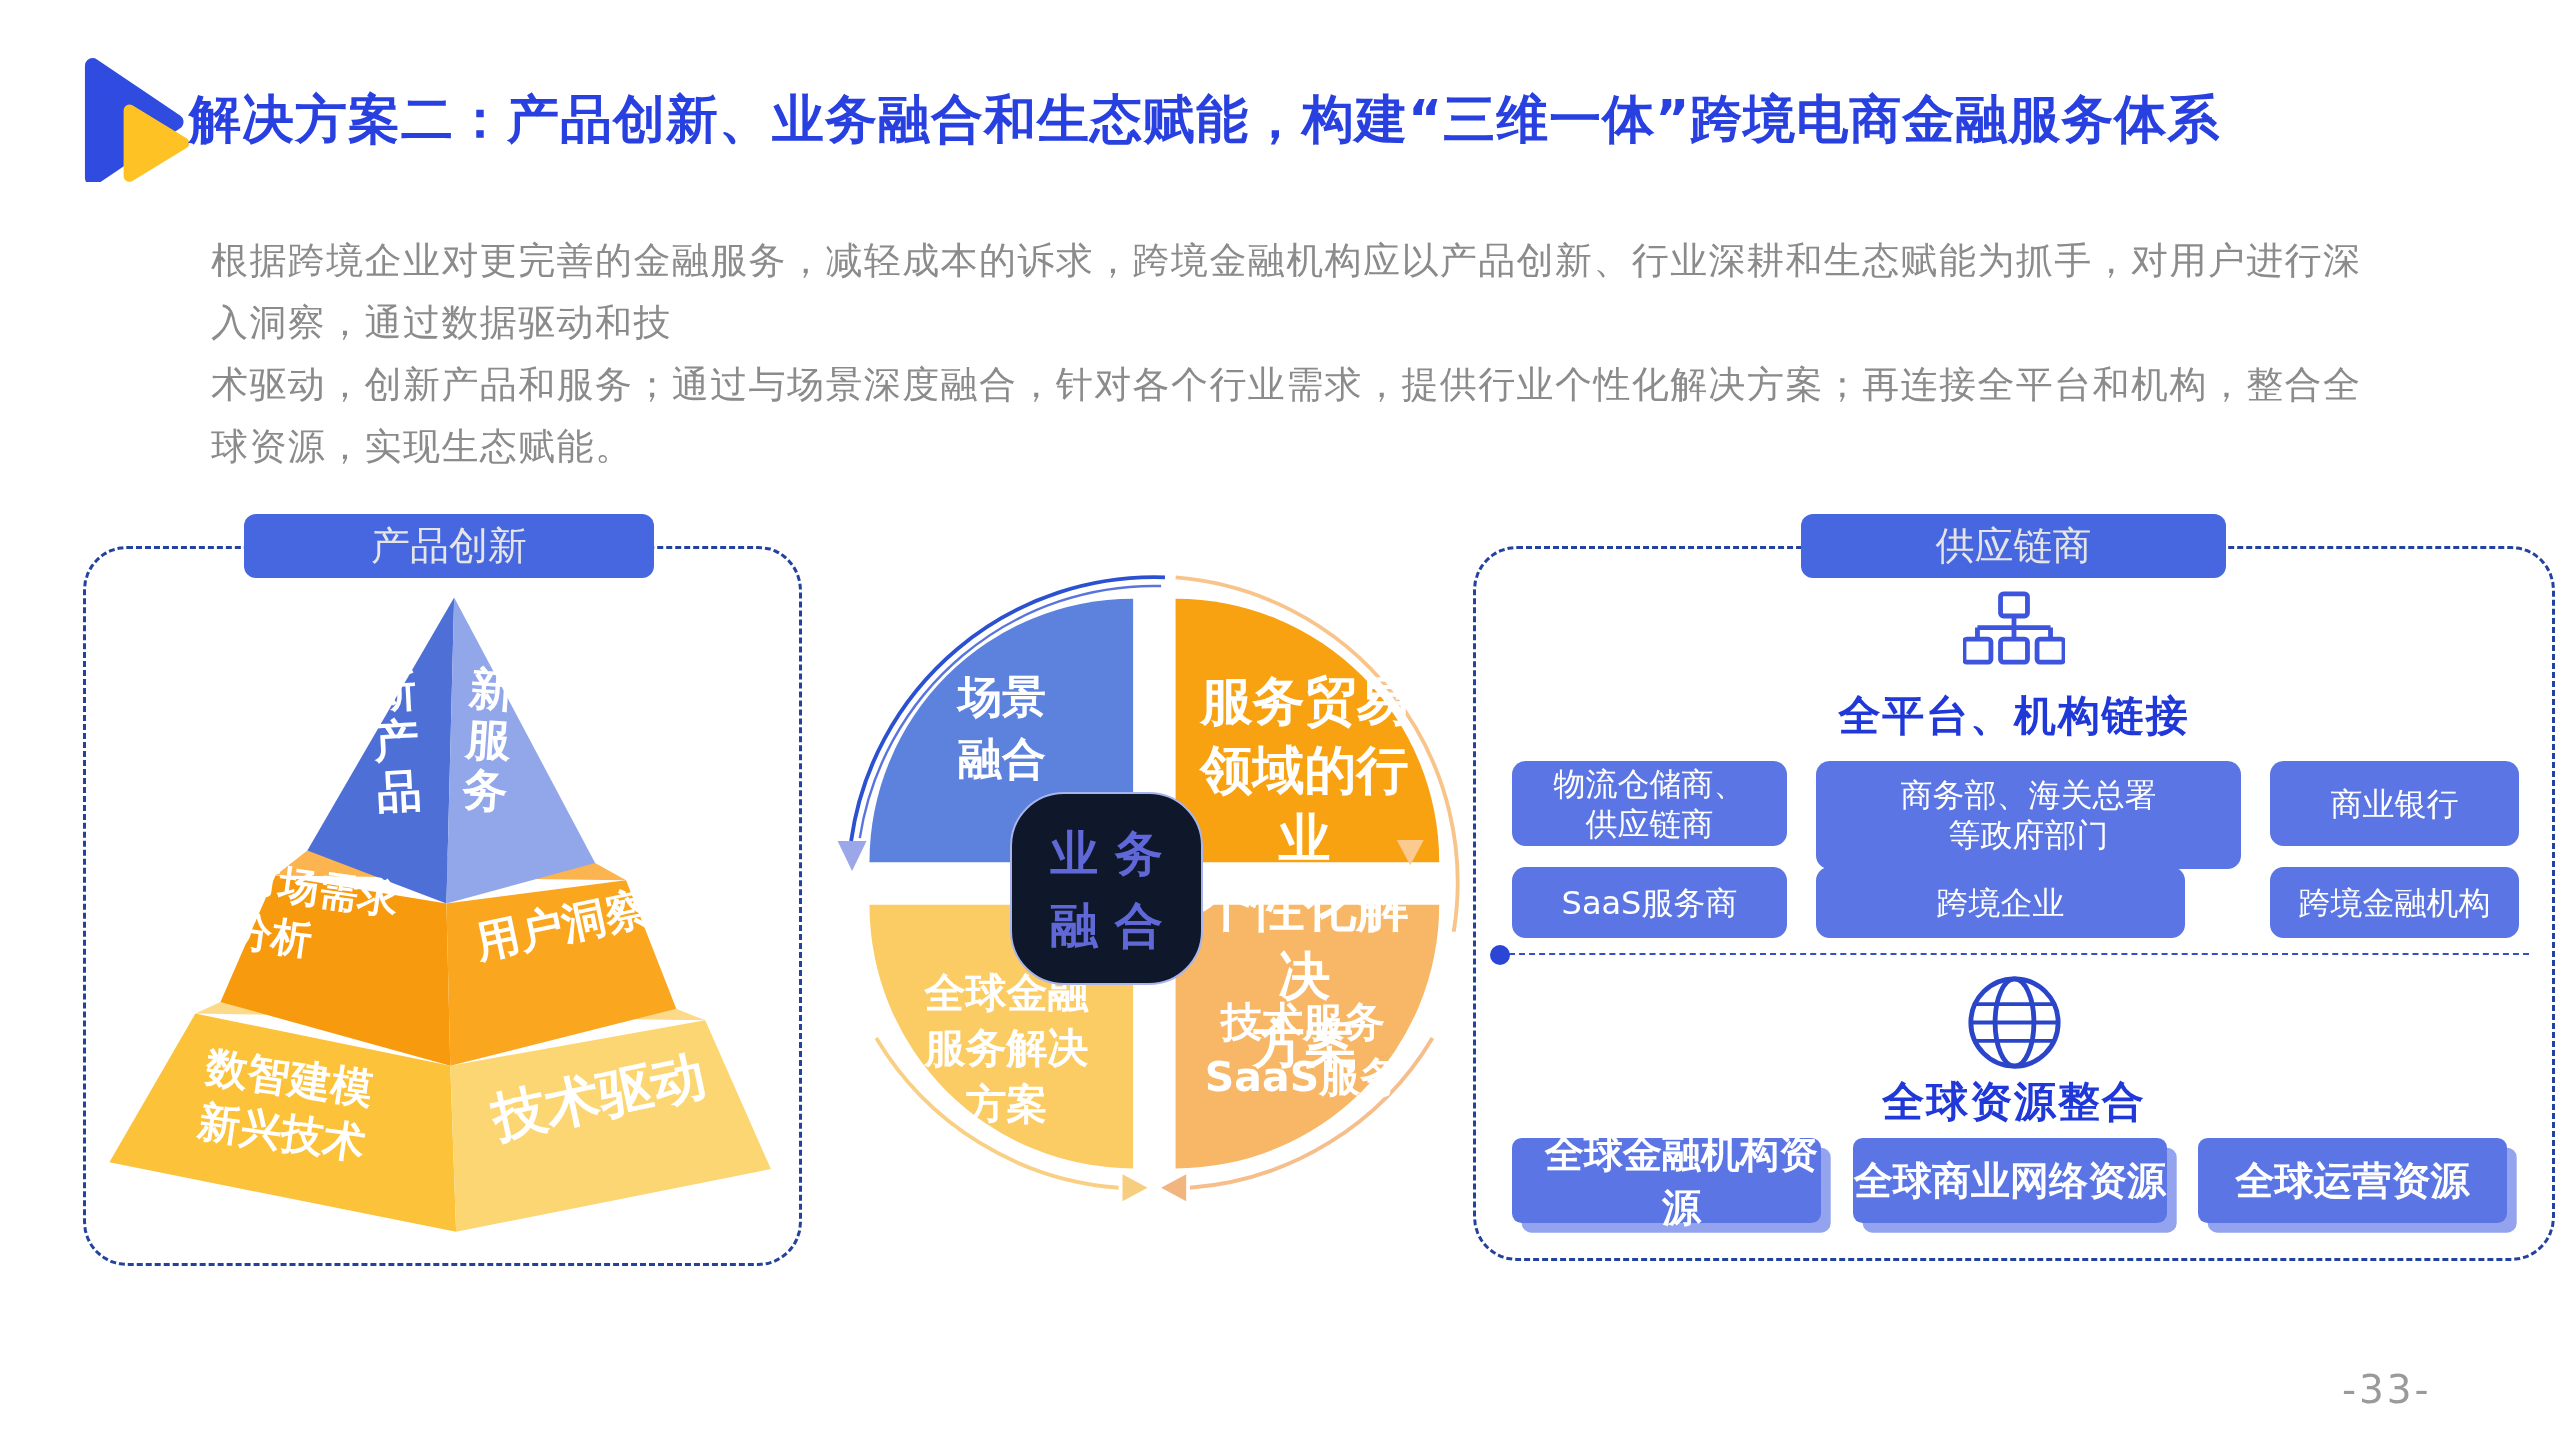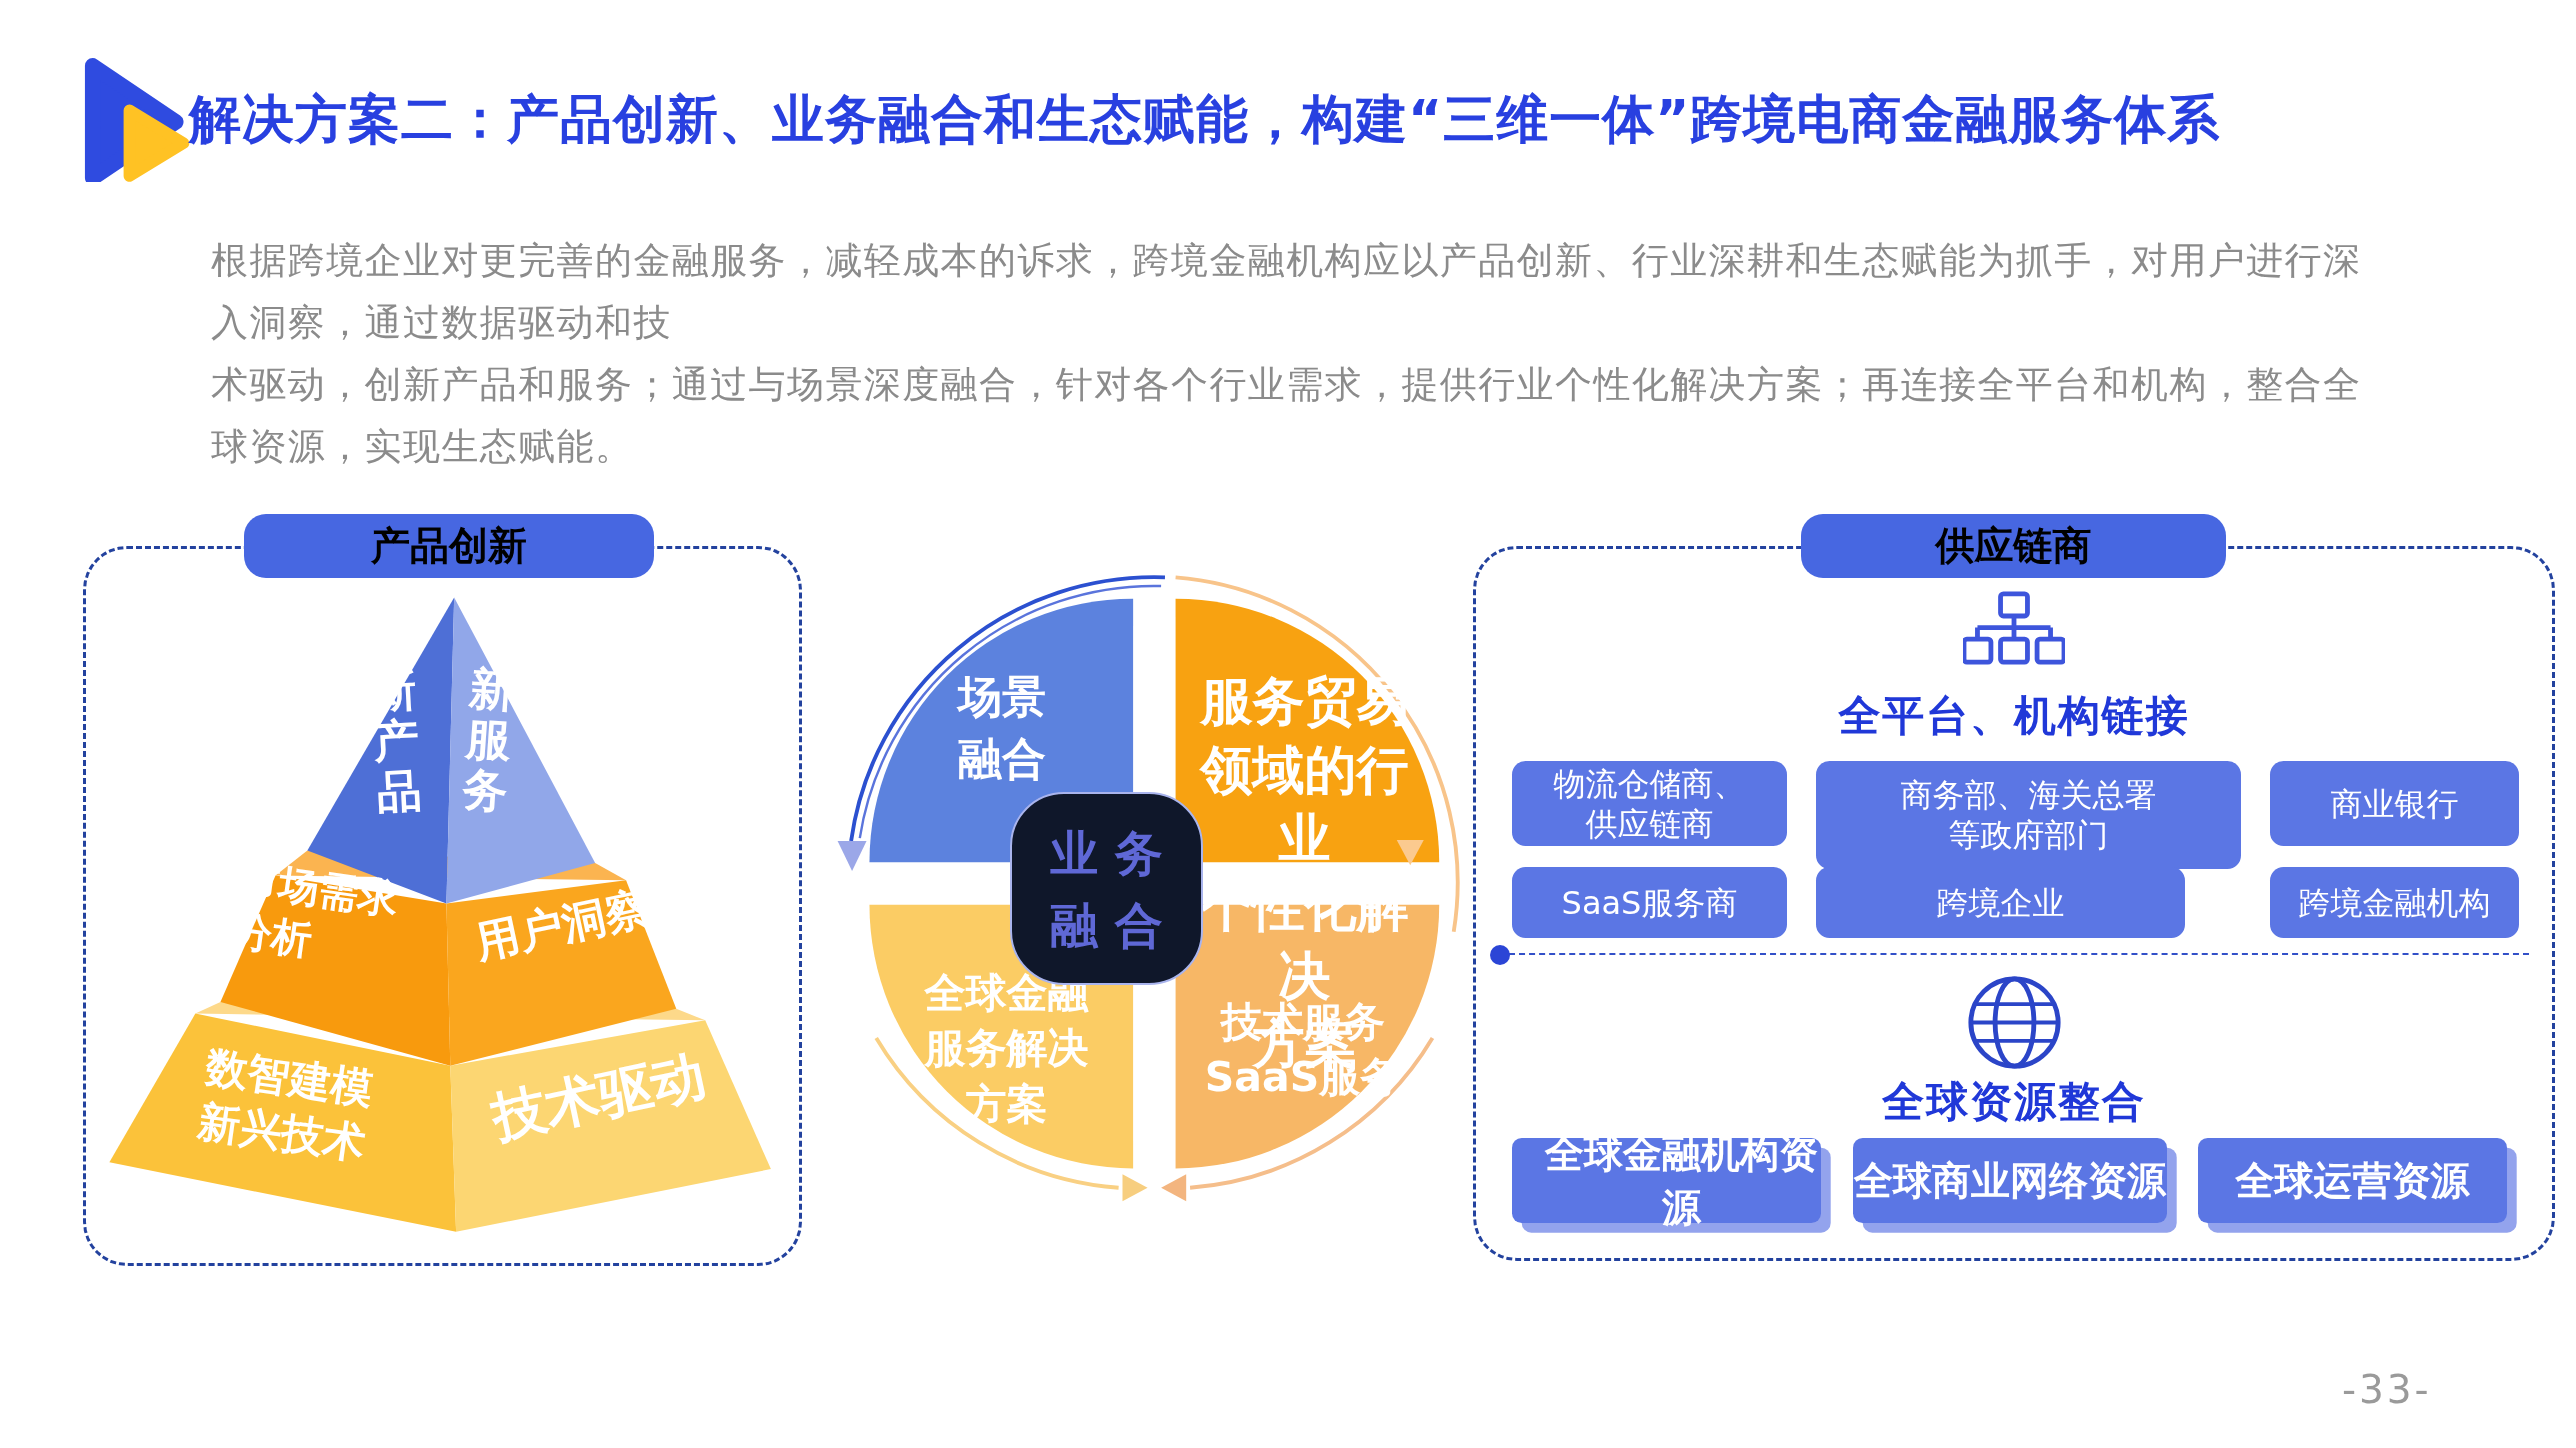--- a/index.html
+++ b/index.html
@@ -11,22 +11,22 @@
   
   #title { left:189px; top:85px; font-size:52px; font-weight:bold; color:#2840E0; letter-spacing:1px; }
   #paragraph { left:211px; top:230px; width:2183px; font-size:37px; color:#8B8B8B;
                line-height:62px; letter-spacing:1.4px; }
 
   
   .panel { border:3.9px dashed #23429E; border-radius:44px; }
   #left-panel  { left:83px;  top:546px; width:719px;  height:720px; }
   #right-panel { left:1473px; top:546px; width:1082px; height:715px; }
 
-  .section-label { height:64px; background:#4767E1; border-radius:22px; color:#000000;
-                   font-size:39px; font-weight:bold; text-align:center; line-height:64px; z-index:5; }
+  .section-label { height:64px; background:#4767E1; border-radius:12px; color:#e5e5e5;
+                   font-size:39px; font-weight:normal; text-align:center; line-height:64px; z-index:5; }
   #left-label  { left:244px;  top:514px; width:410px; }
   #right-label { left:1801px; top:514px; width:425px; }
 
   
   .pyr-text { color:#fff; font-weight:bold; text-align:center; z-index:4; }
 
   
   .quad-text { color:#fff; font-weight:bold; text-align:center; z-index:4; }
   #center-box { left:1010px; top:792px; width:193px; height:193px; background:#0f172a;
                 border:2.9px solid #A9B4ED; border-radius:54px; z-index:5;

